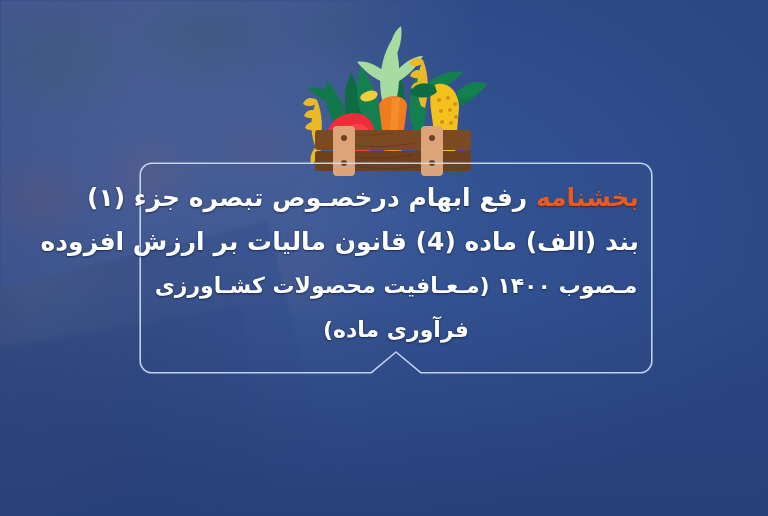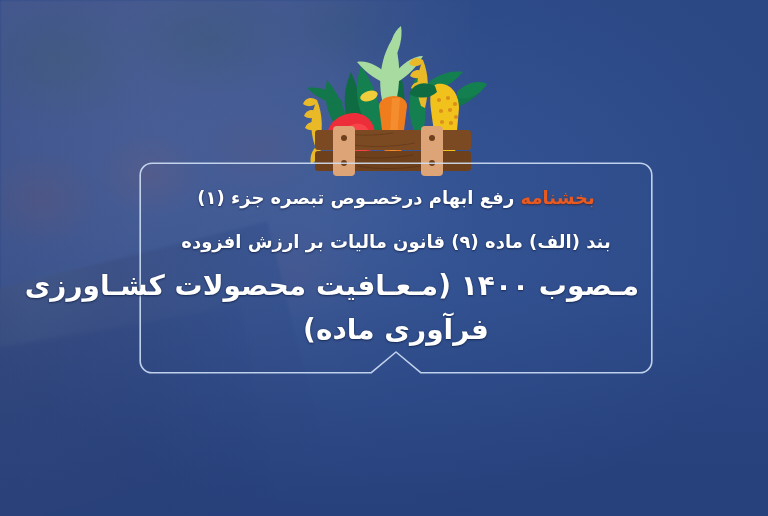--- a/index.html
+++ b/index.html
@@ -78,27 +78,27 @@
   .card-text{
     position:absolute;left:0;right:0;top:14px;
     text-align:center;
     direction:rtl;
     padding:0 14px;
     box-sizing:border-box;
   }
   .line{
     color:#ffffff;
     font-weight:bold;
-    font-size:18px;
+    font-size:25px;
     line-height:44px;
     letter-spacing:-.2px;
     text-shadow:0 1px 2px rgba(16,32,70,.75),0 0 1px rgba(16,32,70,.6);
     white-space:nowrap;
   }
-  .line.l3,.line.l4{font-size:28px;}
+  .line.l3,.line.l4{font-size:22px;}
   .hl{color:#e85a20;text-shadow:0 1px 2px rgba(60,20,8,.55);}
 </style>
 </head>
 <body>
 
 <div id="stage">
 
   <div class="bg-base"></div>
   <div class="bg-photo"></div>
   <div class="bg-crate"></div>
@@ -195,19 +195,19 @@
   </div>
 
   <div class="card">
     <svg class="frame" viewBox="0 0 514 212" xmlns="http://www.w3.org/2000/svg">
       <path d="M13 1.2 H501 A11.8 11.8 0 0 1 512.8 13 V199 A11.8 11.8 0 0 1 501 210.8
                H282 L257 190 L232 210.8 H13 A11.8 11.8 0 0 1 1.2 199 V13 A11.8 11.8 0 0 1 13 1.2 Z" fill="none" stroke="#cfe0f5" stroke-width="1.6" stroke-linejoin="round" opacity=".9"></path>
     </svg>
 
     <div class="card-text">
       <div class="line l1"><span class="hl">بخشنامه</span><span> رفع ابهام درخصـوص تبصره جزء (۱)</span></div>
-      <div class="line l2">بند (الف) ماده (۹) قانون مالیات بر ارزش افزوده</div>
+      <div class="line l2">بند (الف) ماده (4) قانون مالیات بر ارزش افزوده</div>
       <div class="line l3">مـصوب ۱۴۰۰ (مـعـافیت محصولات کشـاورزی</div>
       <div class="line l4">فرآوری ماده)</div>
     </div>
   </div>
 
 </div>
 
 </body></html>

